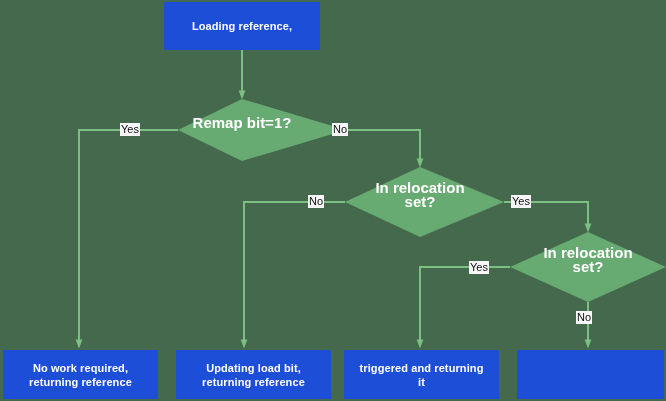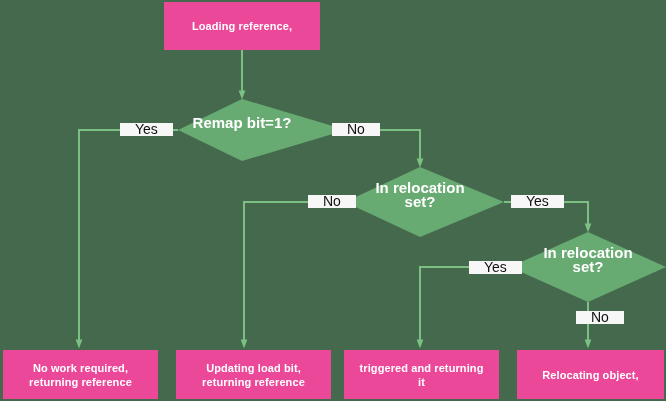--- a/index.html
+++ b/index.html
@@ -17,21 +17,21 @@
   }
   svg#flow {
     position: absolute;
     left: 0;
     top: 0;
     width: 666px;
     height: 401px;
   }
   .node-box {
     position: absolute;
-    background: #ec4899;
+    background: #1d4ed8;
     display: flex;
     align-items: center;
     justify-content: center;
     text-align: center;
     color: #ffffff;
     font-size: 11px;
     font-weight: bold;
     line-height: 14px;
     font-family: "Liberation Sans", sans-serif;
     letter-spacing: 0.1px;
@@ -44,24 +44,24 @@
     font-weight: bold;
     line-height: 14px;
     text-align: center;
     font-family: "Liberation Sans", sans-serif;
     pointer-events: none;
   }
   .edge-label {
     position: absolute;
     background: #f7f7f7;
     color: #111111;
-    font-size: 14px;
+    font-size: 11px;
     line-height: 13px;
     font-family: "Liberation Sans", sans-serif;
-    padding: 0px 15px;
+    padding: 0px 1px;
     white-space: nowrap;
   }
 </style>
 </head>
 <body>
 
 <div id="canvas">
 
   <svg id="flow" viewBox="0 0 666 401" xmlns="http://www.w3.org/2000/svg">
     <defs>
@@ -136,17 +136,16 @@
   </div>
 
   <div class="node-box" style="left:344px; top:350px; width:155px; height:49px;">
     <span>
       <span>triggered and returning it</span>
     </span>
   </div>
 
   <div class="node-box" style="left:517px; top:350px; width:147px; height:49px;">
     <span>
-      <span>Relocating object,</span>
     </span>
   </div>
 
 </div>
 
 </body></html>

